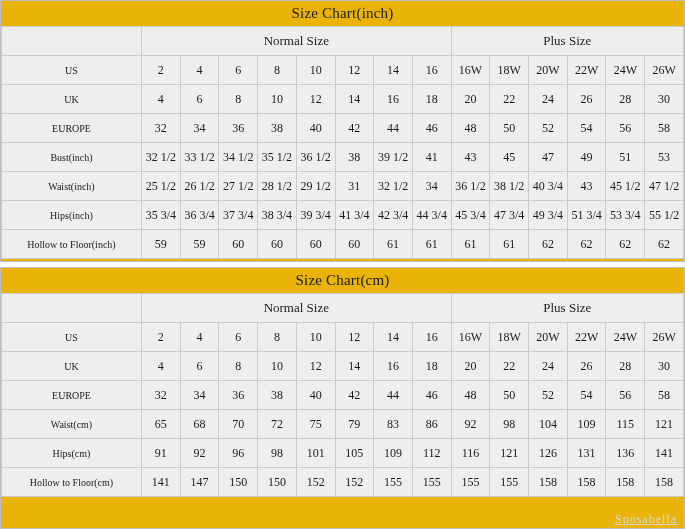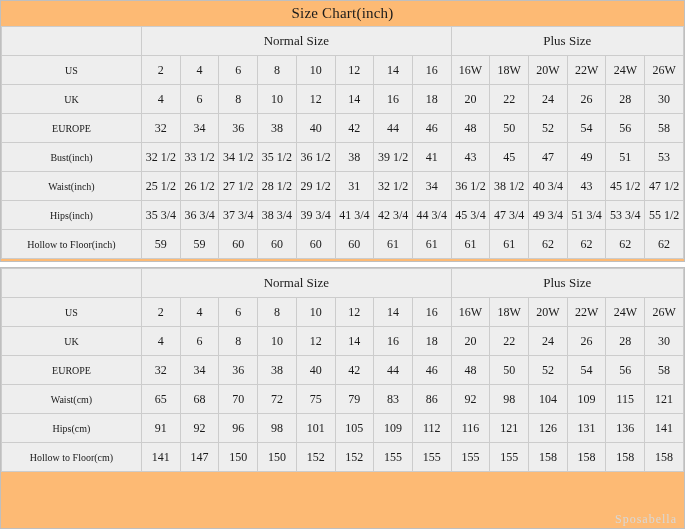--- a/index.html
+++ b/index.html
@@ -17,21 +17,21 @@
   .page {
     width: 685px;
     height: 529px;
     position: relative;
     background: #ffffff;
     box-sizing: border-box;
   }
   .chart-block {
     width: 685px;
     box-sizing: border-box;
-    background: #fdba74;
+    background: #eab308;
     border: 1px solid #bfbfbf;
   }
   .chart-block.first {
     height: 262px;
   }
   .chart-block.second {
     height: 262px;
     margin-top: 5px;
   }
   .chart-title {
@@ -78,20 +78,21 @@
   }
   .watermark {
     position: absolute;
     right: 8px;
     bottom: 2px;
     font-size: 12px;
     color: #d8d8d8;
     font-family: "Liberation Serif", serif;
     letter-spacing: 1px;
     pointer-events: none;
+    text-decoration: underline;
   }
 </style>
 </head>
 <body>
 
 <div class="page">
 
   <div class="chart-block first">
     <div class="chart-title">Size Chart(inch)</div>
     <table class="size-table">
@@ -218,20 +219,21 @@
           <td class="val">62</td>
           <td class="val">62</td>
           <td class="val">62</td>
           <td class="val">62</td>
         </tr>
       </tbody>
     </table>
   </div>
 
   <div class="chart-block second">
+    <div class="chart-title">Size Chart(cm)</div>
     <table class="size-table">
       <tbody>
         <tr>
           <td class="rowhead"></td>
           <td class="grouphead" colspan="8">Normal Size</td>
           <td class="grouphead" colspan="6">Plus Size</td>
         </tr>
         <tr class="colhead">
           <td class="rowhead">US</td>
           <td class="val">2</td>

